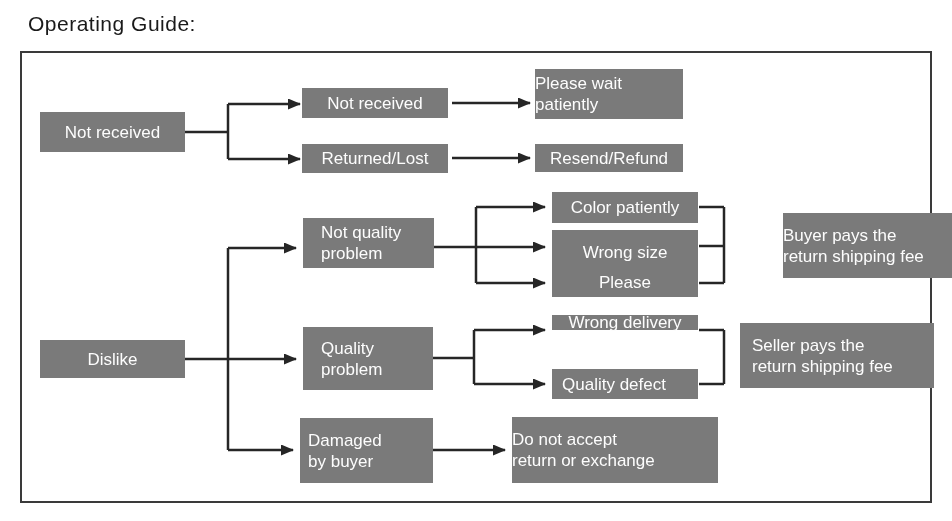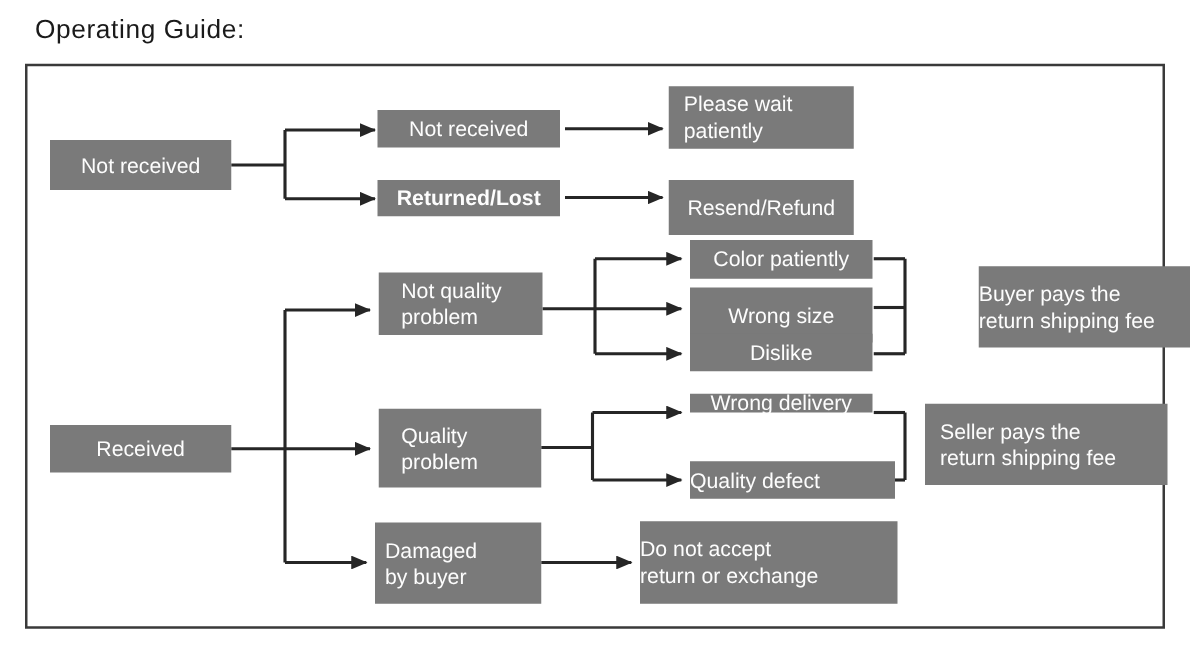--- a/index.html
+++ b/index.html
@@ -23,32 +23,32 @@
   .node{
     position:absolute;background:var(--box);color:var(--boxtext);
     font-size:17px;line-height:21px;white-space:pre-line;
     display:flex;align-items:center;
   }
   .node.c{justify-content:center;text-align:center;}
   .node.l{justify-content:flex-start;text-align:left;}
   
   #n1 {left:40px;  top:112px; width:145px; height:40px;}
   #n2 {left:302px; top:88px;  width:146px; height:30px;}
-  #n3 {left:302px; top:144px; width:146px; height:29px;font-weight:bold;}
-  #n4 {left:535px; top:69px;  width:148px; height:50px; padding-left:12px;}
-  #n5 {left:535px; top:144px; width:148px; height:44px;}
+  #n3 {left:302px; top:144px; width:146px; height:29px;}
+  #n4 {left:535px; top:69px;  width:148px; height:50px; }
+  #n5 {left:535px; top:144px; width:148px; height:28px;}
   #n6 {left:303px; top:218px; width:131px; height:50px; padding-left:18px;}
   #n7 {left:552px; top:192px; width:146px; height:31px;}
   #n8 {left:552px; top:230px; width:146px; height:44px;}
   #n9 {left:552px; top:267px; width:146px; height:30px;}
   #n10{left:740px; top:213px; width:174px; height:65px; padding-left:0;margin-left:43px;}
   #n11{left:40px;  top:340px; width:145px; height:38px;}
   #n12{left:303px; top:327px; width:130px; height:63px; padding-left:18px;}
   #n13{left:552px; top:315px; width:146px; height:15px;}
-  #n14{left:552px; top:369px; width:164px; height:30px; }
+  #n14{left:552px; top:369px; width:146px; height:30px; padding-left:10px;}
   #n15{left:740px; top:323px; width:194px; height:65px; padding-left:12px;}
   #n16{left:300px; top:418px; width:133px; height:65px; padding-left:8px;}
   #n17{left:512px; top:417px; width:206px; height:66px; padding-left:0;}
 </style>
 </head>
 <body>
 
 <div class="page-title">Operating Guide:</div>
 
 <div class="frame"></div>
@@ -99,24 +99,24 @@
 <div class="node c" id="n1">Not received</div>
 <div class="node c" id="n2">Not received</div>
 <div class="node c" id="n3">Returned/Lost</div>
 <div class="node l" id="n4">Please wait
 patiently</div>
 <div class="node c" id="n5">Resend/Refund</div>
 <div class="node l" id="n6">Not quality
 problem</div>
 <div class="node c" id="n7">Color patiently</div>
 <div class="node c" id="n8">Wrong size</div>
-<div class="node c" id="n9">Dislike</div>
+<div class="node c" id="n9">Please</div>
 <div class="node l" id="n10">Buyer pays the
 return shipping fee</div>
-<div class="node c" id="n11">Received</div>
+<div class="node c" id="n11">Dislike</div>
 <div class="node l" id="n12">Quality
 problem</div>
 <div class="node c" id="n13">Wrong delivery</div>
 <div class="node l" id="n14">Quality defect</div>
 <div class="node l" id="n15">Seller pays the
 return shipping fee</div>
 <div class="node l" id="n16">Damaged
 by buyer</div>
 <div class="node l" id="n17">Do not accept
 return or exchange</div>

